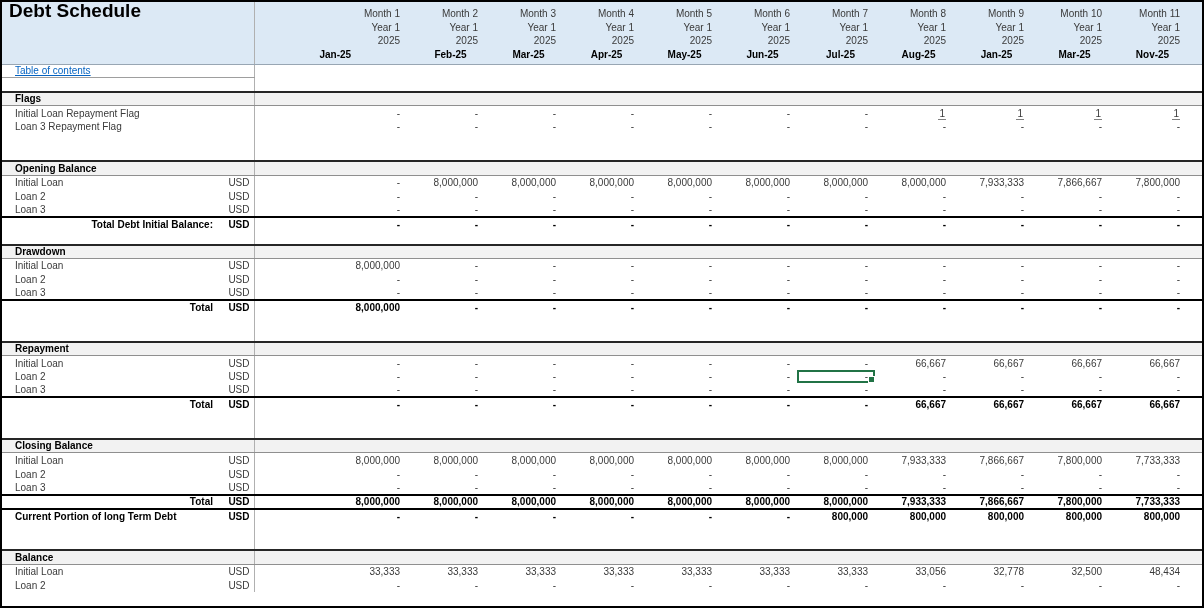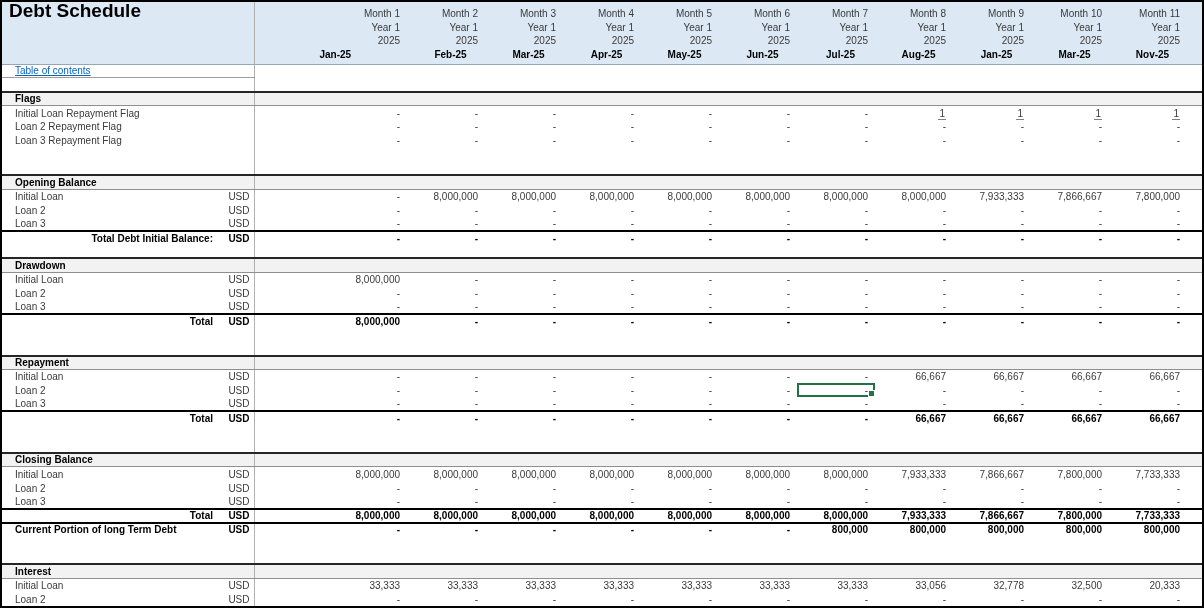--- a/index.html
+++ b/index.html
@@ -200,36 +200,20 @@
           <td class="val">-</td>
           <td class="val">-</td>
           <td class="val">-</td>
           <td class="val"><span class="u">1</span></td>
           <td class="val"><span class="u">1</span></td>
           <td class="val"><span class="u">1</span></td>
           <td class="val"><span class="u">1</span></td>
           <td></td>
         </tr>
         <tr class="item">
-          <td class="label-cell">Loan 2 Repayment Flag</td>
-          <td class="unit-cell"></td>
-          <td class="val">-</td>
-          <td class="val">-</td>
-          <td class="val">-</td>
-          <td class="val">-</td>
-          <td class="val">-</td>
-          <td class="val">-</td>
-          <td class="val">-</td>
-          <td class="val">-</td>
-          <td class="val">-</td>
-          <td class="val">-</td>
-          <td class="val">-</td>
-          <td></td>
-        </tr>
-        <tr class="item">
           <td class="label-cell">Loan 3 Repayment Flag</td>
           <td class="unit-cell"></td>
           <td class="val">-</td>
           <td class="val">-</td>
           <td class="val">-</td>
           <td class="val">-</td>
           <td class="val">-</td>
           <td class="val">-</td>
           <td class="val">-</td>
           <td class="val">-</td>
@@ -712,21 +696,21 @@
           <td class="val"></td>
           <td class="val"></td>
           <td class="val"></td>
           <td class="val"></td>
           <td class="val"></td>
           <td class="val"></td>
           <td class="val"></td>
           <td></td>
         </tr>
         <tr class="section">
-          <td class="label-cell">Interest</td>
+          <td class="label-cell">Balance</td>
           <td class="unit-cell"></td>
           <td class="val"></td>
           <td class="val"></td>
           <td class="val"></td>
           <td class="val"></td>
           <td class="val"></td>
           <td class="val"></td>
           <td class="val"></td>
           <td class="val"></td>
           <td class="val"></td>
@@ -740,21 +724,21 @@
           <td class="val">33,333</td>
           <td class="val">33,333</td>
           <td class="val">33,333</td>
           <td class="val">33,333</td>
           <td class="val">33,333</td>
           <td class="val">33,333</td>
           <td class="val">33,333</td>
           <td class="val">33,056</td>
           <td class="val">32,778</td>
           <td class="val">32,500</td>
-          <td class="val">20,333</td>
+          <td class="val">48,434</td>
           <td></td>
         </tr>
         <tr class="item">
           <td class="label-cell">Loan 2</td>
           <td class="unit-cell">USD</td>
           <td class="val">-</td>
           <td class="val">-</td>
           <td class="val">-</td>
           <td class="val">-</td>
           <td class="val">-</td>

